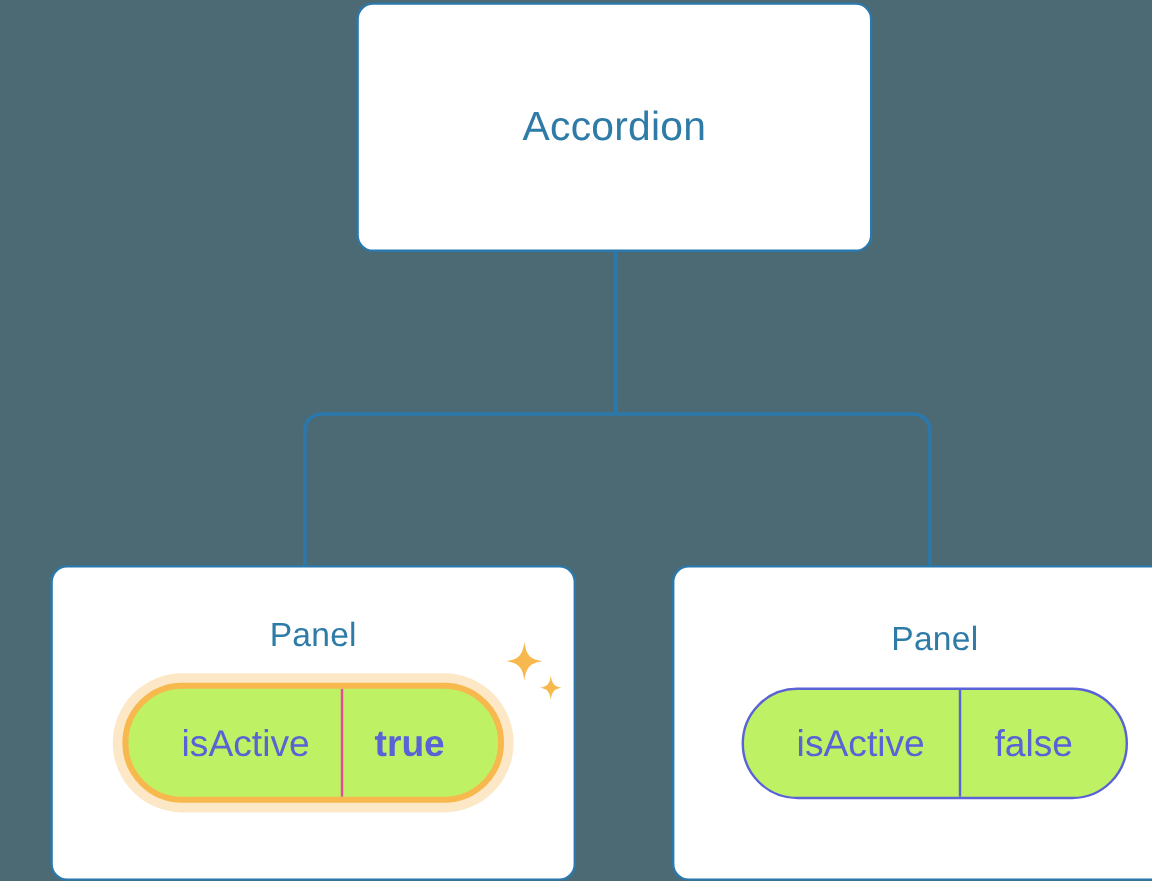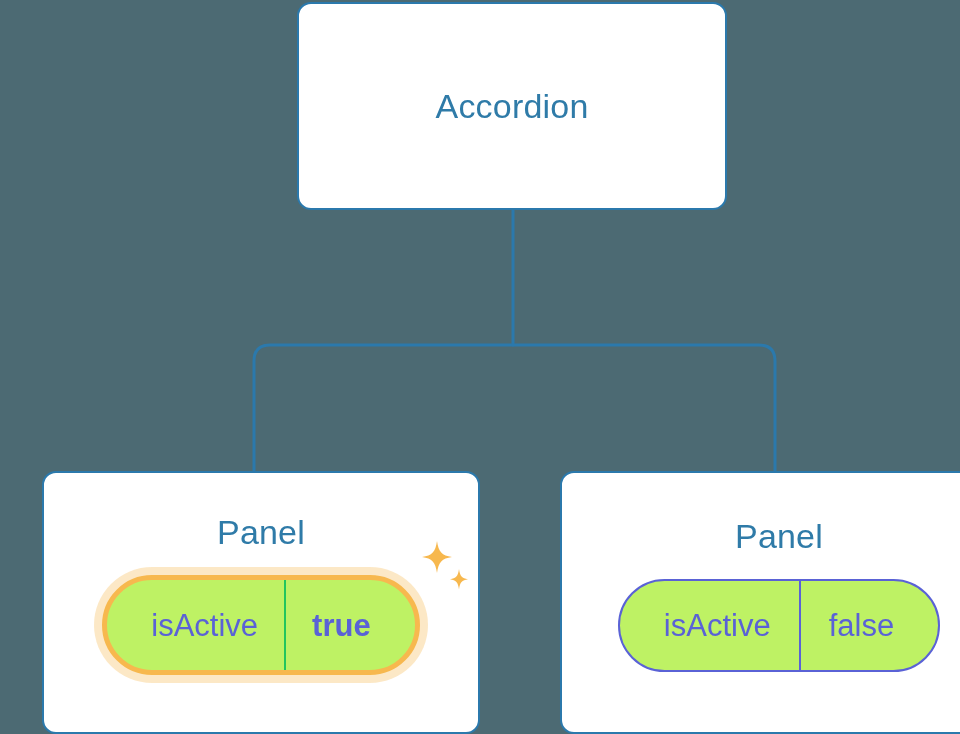--- a/index.html
+++ b/index.html
@@ -41,21 +41,21 @@
     border: 2px solid #2b79ac;
     border-radius: 14px;
     box-sizing: border-box;
     display: flex;
     flex-direction: column;
     align-items: center;
   }
 
   .node-title {
     color: #2f7ba8;
-    font-size: 34px;
+    font-size: 28px;
     font-weight: 400;
     letter-spacing: 0.2px;
     line-height: 1;
     white-space: nowrap;
   }
 
   
   #node-accordion {
     left: 257px;
     top: 2px;
@@ -136,21 +136,21 @@
   .pill--highlight {
     border: 5px solid #f7b84e;
     height: 100px;
     box-shadow: 0 0 0 8px rgba(247, 184, 78, 0.32);
   }
   .pill--highlight .pill-key {
     padding: 0 26px 0 44px;
   }
   .pill--highlight .pill-val {
     padding: 0 44px 0 26px;
-    border-left: 2px solid #22c55e;
+    border-left: 2px solid #ec4899;
     font-weight: 700;
   }
 
   
   .sparkles {
     position: absolute;
     right: -52px;
     top: -36px;
     width: 56px;
     height: 58px;

